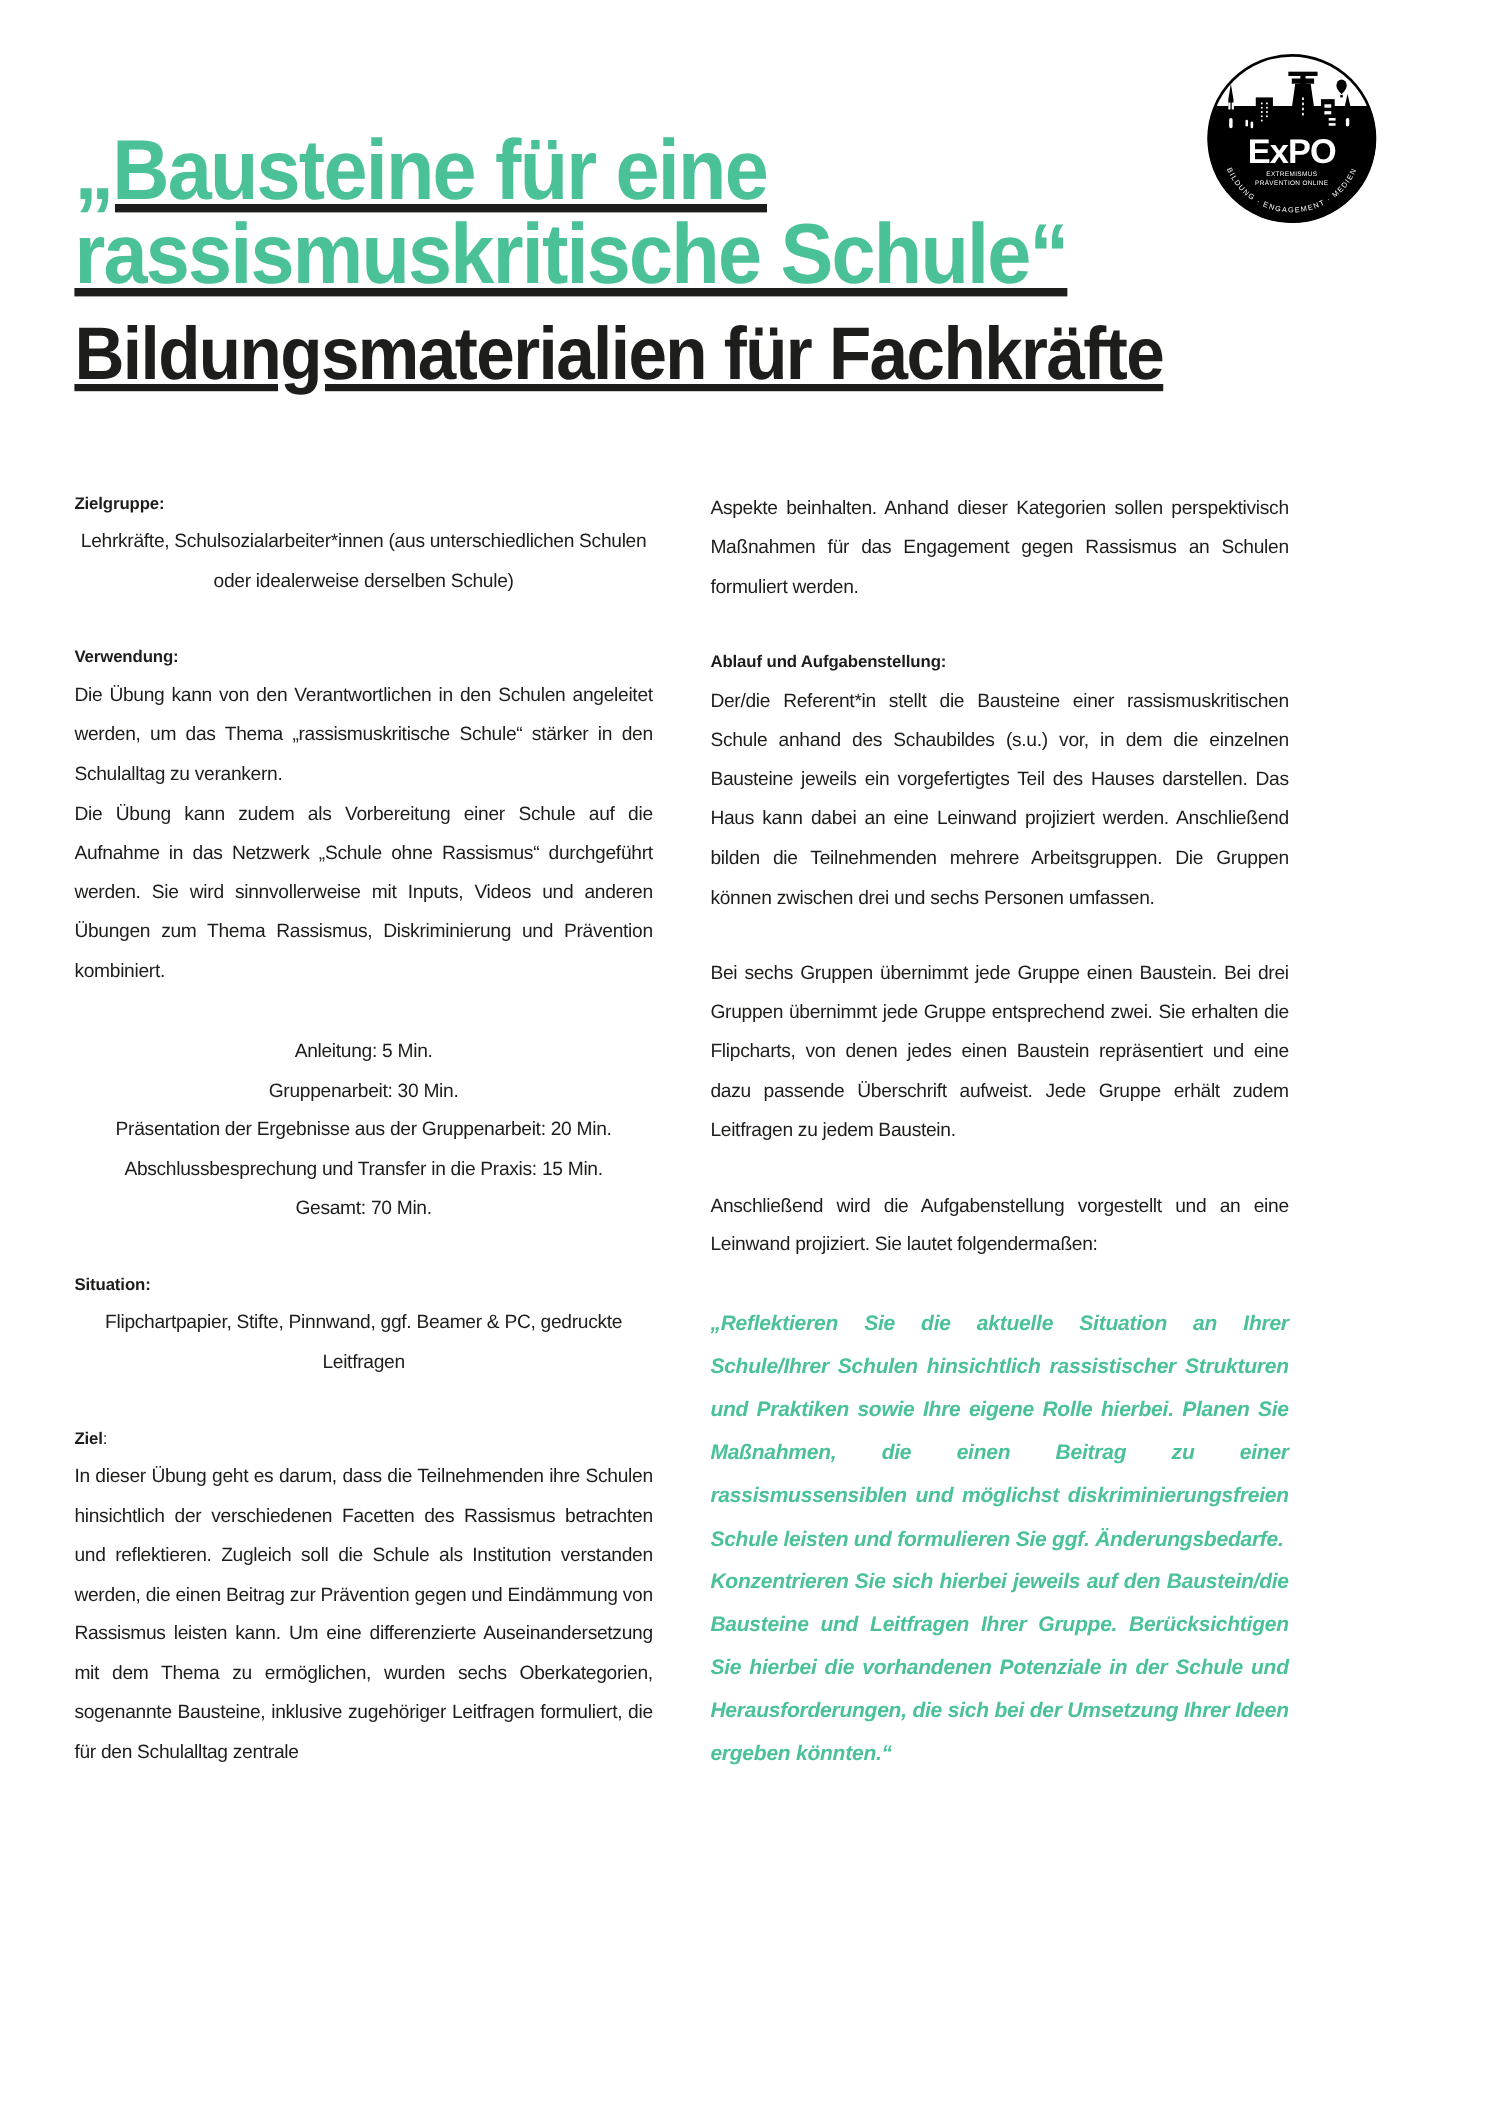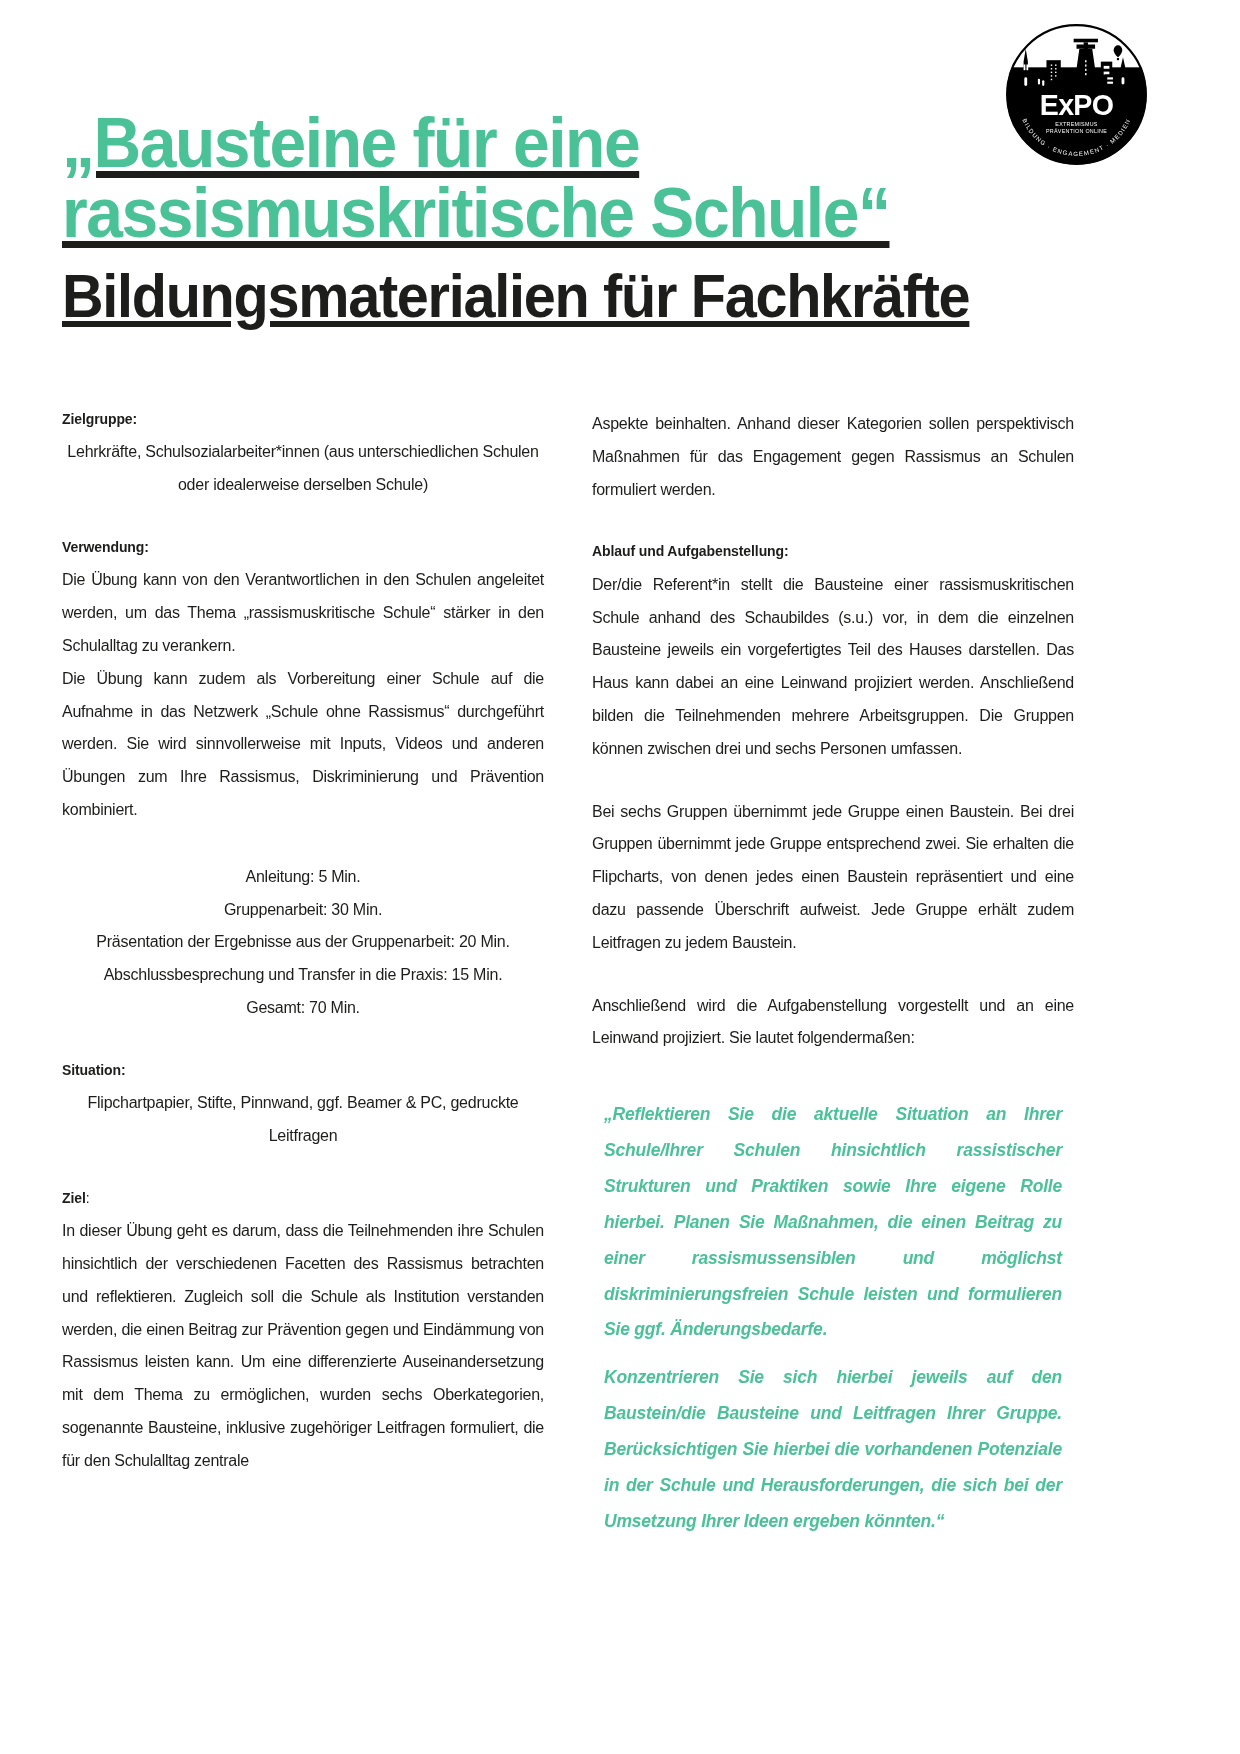--- a/index.html
+++ b/index.html
@@ -10,21 +10,21 @@
     color:#1d1d1b;
     position:relative;
     overflow:hidden;
     -webkit-font-smoothing:antialiased;
   }
   .page{position:relative;width:1240px;height:1754px;}
 
   
   .header{position:absolute;left:0;top:0;width:1240px;height:380px;}
   .logo-wrap{
-    position:absolute;right:92px;top:23px;
+    position:absolute;right:92px;top:44px;
     width:143px;height:143px;
   }
   .logo-svg{display:block;width:143px;height:143px;}
 
   .title-block{position:absolute;left:62px;top:108px;width:1010px;text-decoration:underline;}
   .title-green{
     color:#4BC198;
     font-weight:bold;
     font-size:71px;
     line-height:0.98;
@@ -74,21 +74,21 @@
     hyphens:manual;
   }
   p.body.left-plain{text-align:center;}
 
   .spacer-lg{height:34px;}
   .spacer-md{height:30px;}
 
   p.quote{
     font-size:17.5px;
     line-height:2.05;
-    margin:12px;
+    margin:0;
     color:#4BC198;
     font-weight:bold;
     font-style:italic;
     text-align:justify;
     letter-spacing:-0.2px;
   }
   p.quote.tight{margin-top:0;}
 </style>
 </head>
 <body>
@@ -192,21 +192,21 @@
 
     <div class="col">
 
       <h2 class="sec-head">Zielgruppe:</h2>
       <p class="body left-plain">Lehrkräfte, Schulsozialarbeiter*innen (aus unterschiedlichen Schulen oder idealerweise derselben Schule)</p>
 
       <div class="spacer-lg"></div>
 
       <h2 class="sec-head">Verwendung:</h2>
       <p class="body">Die Übung kann von den Verantwortlichen in den Schulen angeleitet werden, um das Thema „rassismuskritische Schule“ stärker in den Schulalltag zu verankern.</p>
-      <p class="body">Die Übung kann zudem als Vorbereitung einer Schule auf die Aufnahme in das Netzwerk „Schule ohne Rassismus“ durchgeführt werden. Sie wird sinnvollerweise mit Inputs, Videos und anderen Übungen zum Ihre Rassismus, Diskriminierung und Prävention kombiniert.</p>
+      <p class="body">Die Übung kann zudem als Vorbereitung einer Schule auf die Aufnahme in das Netzwerk „Schule ohne Rassismus“ durchgeführt werden. Sie wird sinnvollerweise mit Inputs, Videos und anderen Übungen zum Thema Rassismus, Diskriminierung und Prävention kombiniert.</p>
 
       <div class="spacer-lg"></div>
 
       <p class="body left-plain">Anleitung: 5 Min.</p>
       <p class="body left-plain">Gruppenarbeit: 30 Min.</p>
       <p class="body left-plain">Präsentation der Ergebnisse aus der Gruppenarbeit: 20 Min.</p>
       <p class="body left-plain">Abschlussbesprechung und Transfer in die Praxis: 15 Min.</p>
       <p class="body left-plain">Gesamt: 70 Min.</p>
 
       <div class="spacer-lg"></div>

